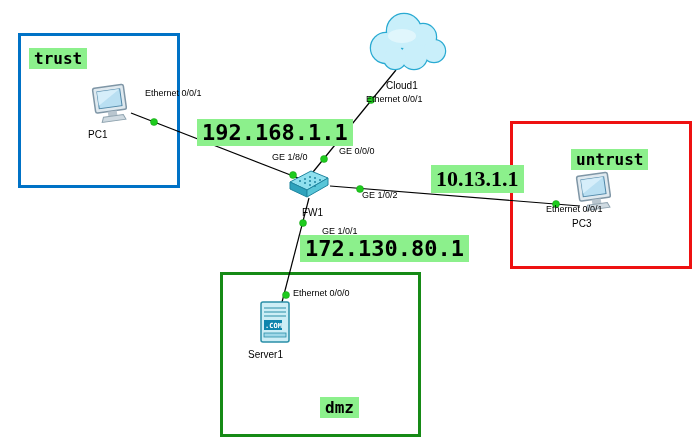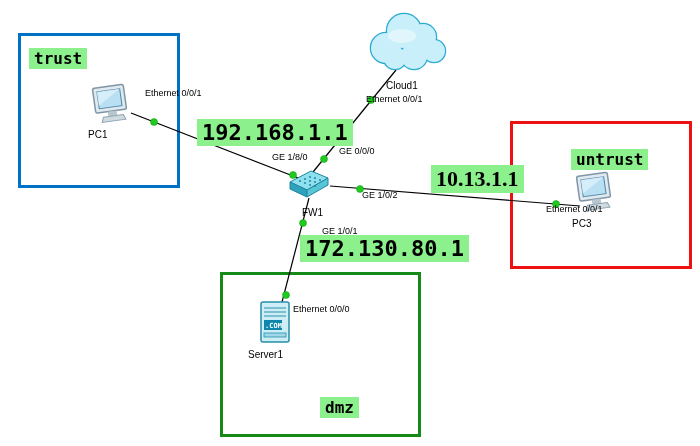--- a/index.html
+++ b/index.html
@@ -139,21 +139,21 @@
       <rect x="9" y="3" width="28" height="40" rx="2" fill="#cdeef6" stroke="#2a8fa8" stroke-width="1.5"></rect>
       <line x1="12" y1="9" x2="34" y2="9" stroke="#2a8fa8" stroke-width="1"></line>
       <line x1="12" y1="13" x2="34" y2="13" stroke="#2a8fa8" stroke-width="1"></line>
       <line x1="12" y1="17" x2="34" y2="17" stroke="#2a8fa8" stroke-width="1"></line>
       <rect x="12" y="21" width="18" height="10" fill="#0e85ad"></rect>
       <text x="13" y="29" font-size="7" fill="#ffffff" font-weight="bold" font-family="DejaVu Sans Mono, monospace">.COM</text>
       <rect x="12" y="34" width="22" height="4" fill="#9fd8e8" stroke="#2a8fa8" stroke-width="0.8"></rect>
     </svg>
   </div>
   <div class="dev-label" style="left:248px;top:349px;width:56px;">Server1</div>
-  <div class="if-label" style="left:293px;top:304px;">Ethernet 0/0/0</div>
+  <div class="if-label" style="left:293px;top:288px;">Ethernet 0/0/0</div>
 
   <div class="hl hl-zone" style="left:29px;top:48px;">trust</div>
   <div class="hl hl-zone" style="left:571px;top:149px;">untrust</div>
   <div class="hl hl-zone" style="left:320px;top:397px;text-align:center;">dmz</div>
 
   <div class="hl hl-ip" style="left:197px;top:119px;">192.168.1.1</div>
   <div class="hl hl-ip" style="left:431px;top:165px;font-family:Liberation Serif, serif;">10.13.1.1</div>
   <div class="hl hl-ip" style="left:300px;top:235px;">172.130.80.1</div>
 
 </div>

